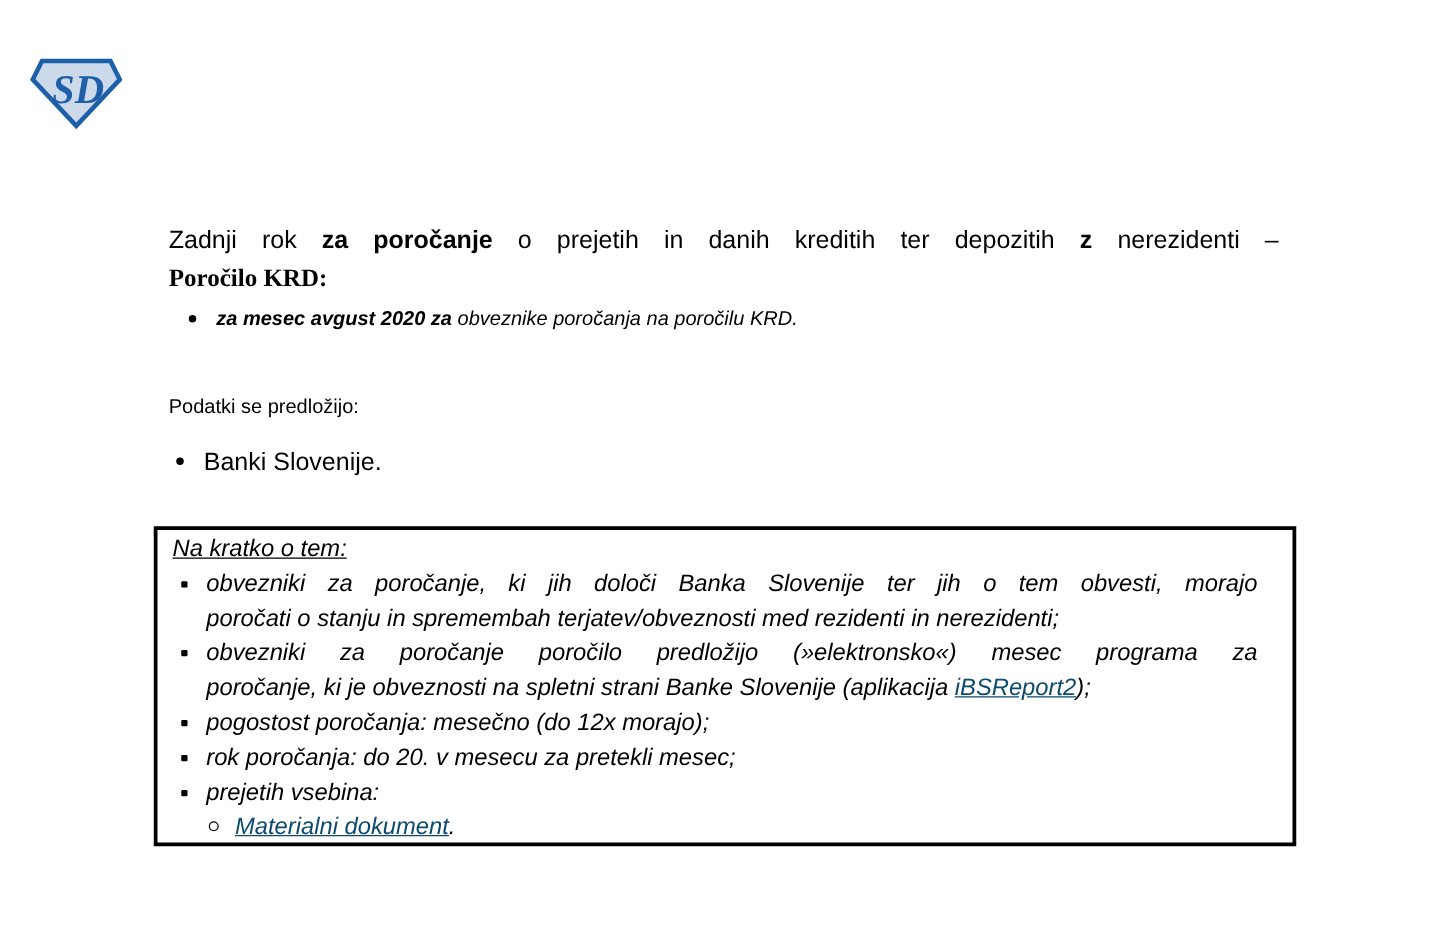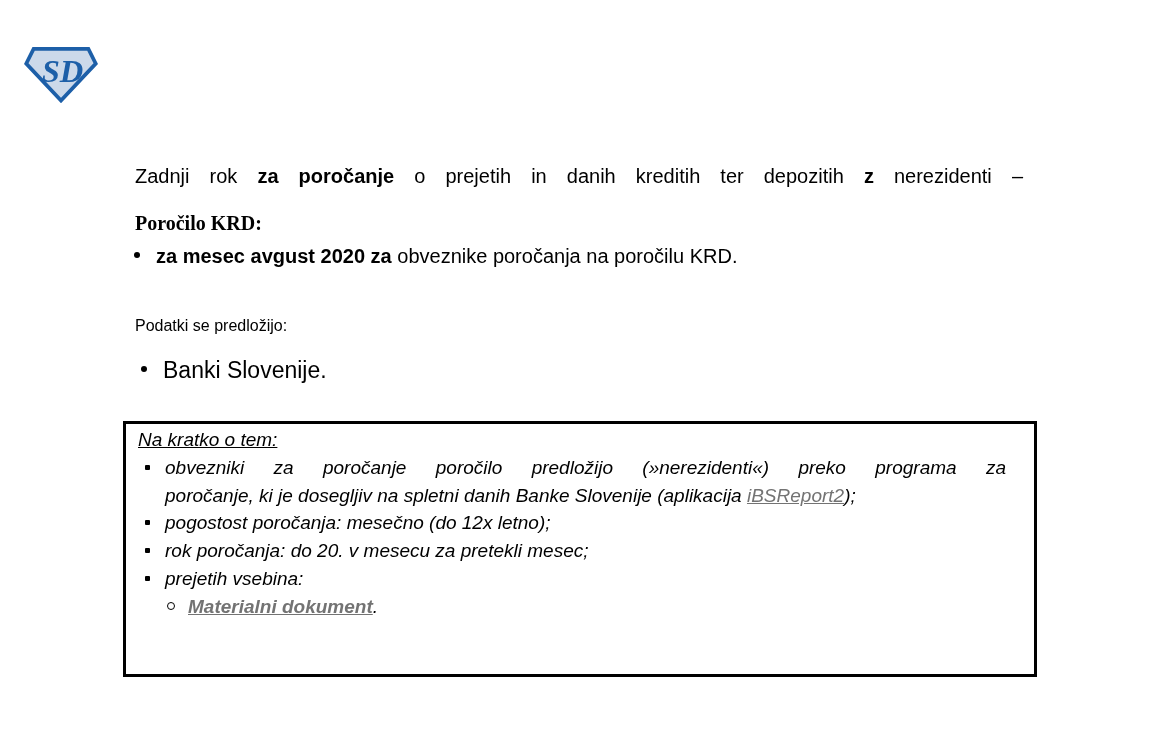--- a/index.html
+++ b/index.html
@@ -10,55 +10,55 @@
     position:relative;
     overflow:hidden;
   }
   .abs { position:absolute; }
 
   
   .logo { left:24px; top:42px; width:74px; height:64px; }
 
   
   .intro-l1 {
-    left:135px; top:162px; width:888px;
+    left:135px; top:178px; width:888px;
     font-size:20px; line-height:28px;
     text-align:justify; text-align-last:justify;
   }
   .intro-l2 {
     left:135px; top:209px; font-size:20px; line-height:28px; font-weight:700;font-family:Liberation Serif, serif;
   }
   .b { font-weight:700; }
 
   
   .brow { display:flex; align-items:flex-start; }
   .dot {
     flex:none; width:6px; height:6px; background:#000; border-radius:50%;
     margin:10px 16px 0 6px;
   }
-  .deadline { left:128px; top:242px; width:888px; font-size:20px; line-height:28px; }
+  .deadline { left:145px; top:242px; width:888px; font-size:16px; line-height:28px;font-style:italic; }
   .podatki  { left:135px; top:312px; font-size:16px; line-height:28px; }
-  .banki    { left:135px; top:356px; width:500px; font-size:23px; line-height:28px; }
+  .banki    { left:135px; top:356px; width:500px; font-size:20px; line-height:28px; }
 
   
   .box {
     left:123px; top:421px; width:914px; height:256px;
     border:3px solid #000;
     padding:2px 28px 0 12px;
     font-style:italic; font-size:19px; line-height:27.8px;
   }
   .box-header { text-decoration:underline; }
   .box .brow .sq {
     flex:none; width:5px; height:5px; background:#000; border-radius:1px;
     margin:11px 15px 0 7px;
   }
   .box .btext { flex:1; }
   .jline { text-align:justify; text-align-last:justify; }
-  a.lnk { color:#737373; text-decoration:underline; cursor:pointer; }
-  .lnk-bold { font-weight:700; }
+  a.lnk { color:#0c4a6e; text-decoration:underline; cursor:pointer; }
+  .lnk-bold { font-weight:400; }
 
   
   .subrow { display:flex; align-items:flex-start; margin-left:29px; }
   .circ {
     flex:none; width:8px; height:8px; border:1.6px solid #000; border-radius:50%;
     margin:9px 13px 0 0; background:transparent;
   }
 </style>
 </head>
 <body>
@@ -81,32 +81,39 @@
 
 <div class="abs banki brow">
   <span class="dot"></span>
   <div class="btext">Banki Slovenije.</div>
 </div>
 
 <div class="abs box">
 
   <div class="box-header">Na kratko o tem:</div>
 
-
   <div class="brow">
     <span class="sq"></span>
     <div class="btext">
-      <div class="jline">obvezniki za poročanje poročilo predložijo (»nerezidenti«) preko programa za</div>
-      <div><span>poročanje, ki je dosegljiv na spletni danih Banke Slovenije (aplikacija </span><a class="lnk" href="#">iBSReport2</a><span>);</span></div>
+      <div class="jline">obvezniki za poročanje, ki jih določi Banka Slovenije ter jih o tem obvesti, morajo</div>
+      <div>poročati o stanju in spremembah terjatev/obveznosti med rezidenti in nerezidenti;</div>
     </div>
   </div>
 
   <div class="brow">
     <span class="sq"></span>
-    <div class="btext">pogostost poročanja: mesečno (do 12x letno);</div>
+    <div class="btext">
+      <div class="jline">obvezniki za poročanje poročilo predložijo (»elektronsko«) mesec programa za</div>
+      <div><span>poročanje, ki je obveznosti na spletni strani Banke Slovenije (aplikacija </span><a class="lnk" href="#">iBSReport2</a><span>);</span></div>
+    </div>
+  </div>
+
+  <div class="brow">
+    <span class="sq"></span>
+    <div class="btext">pogostost poročanja: mesečno (do 12x morajo);</div>
   </div>
 
   <div class="brow">
     <span class="sq"></span>
     <div class="btext">rok poročanja: do 20. v mesecu za pretekli mesec;</div>
   </div>
 
   <div class="brow">
     <span class="sq"></span>
     <div class="btext">prejetih vsebina:</div>

